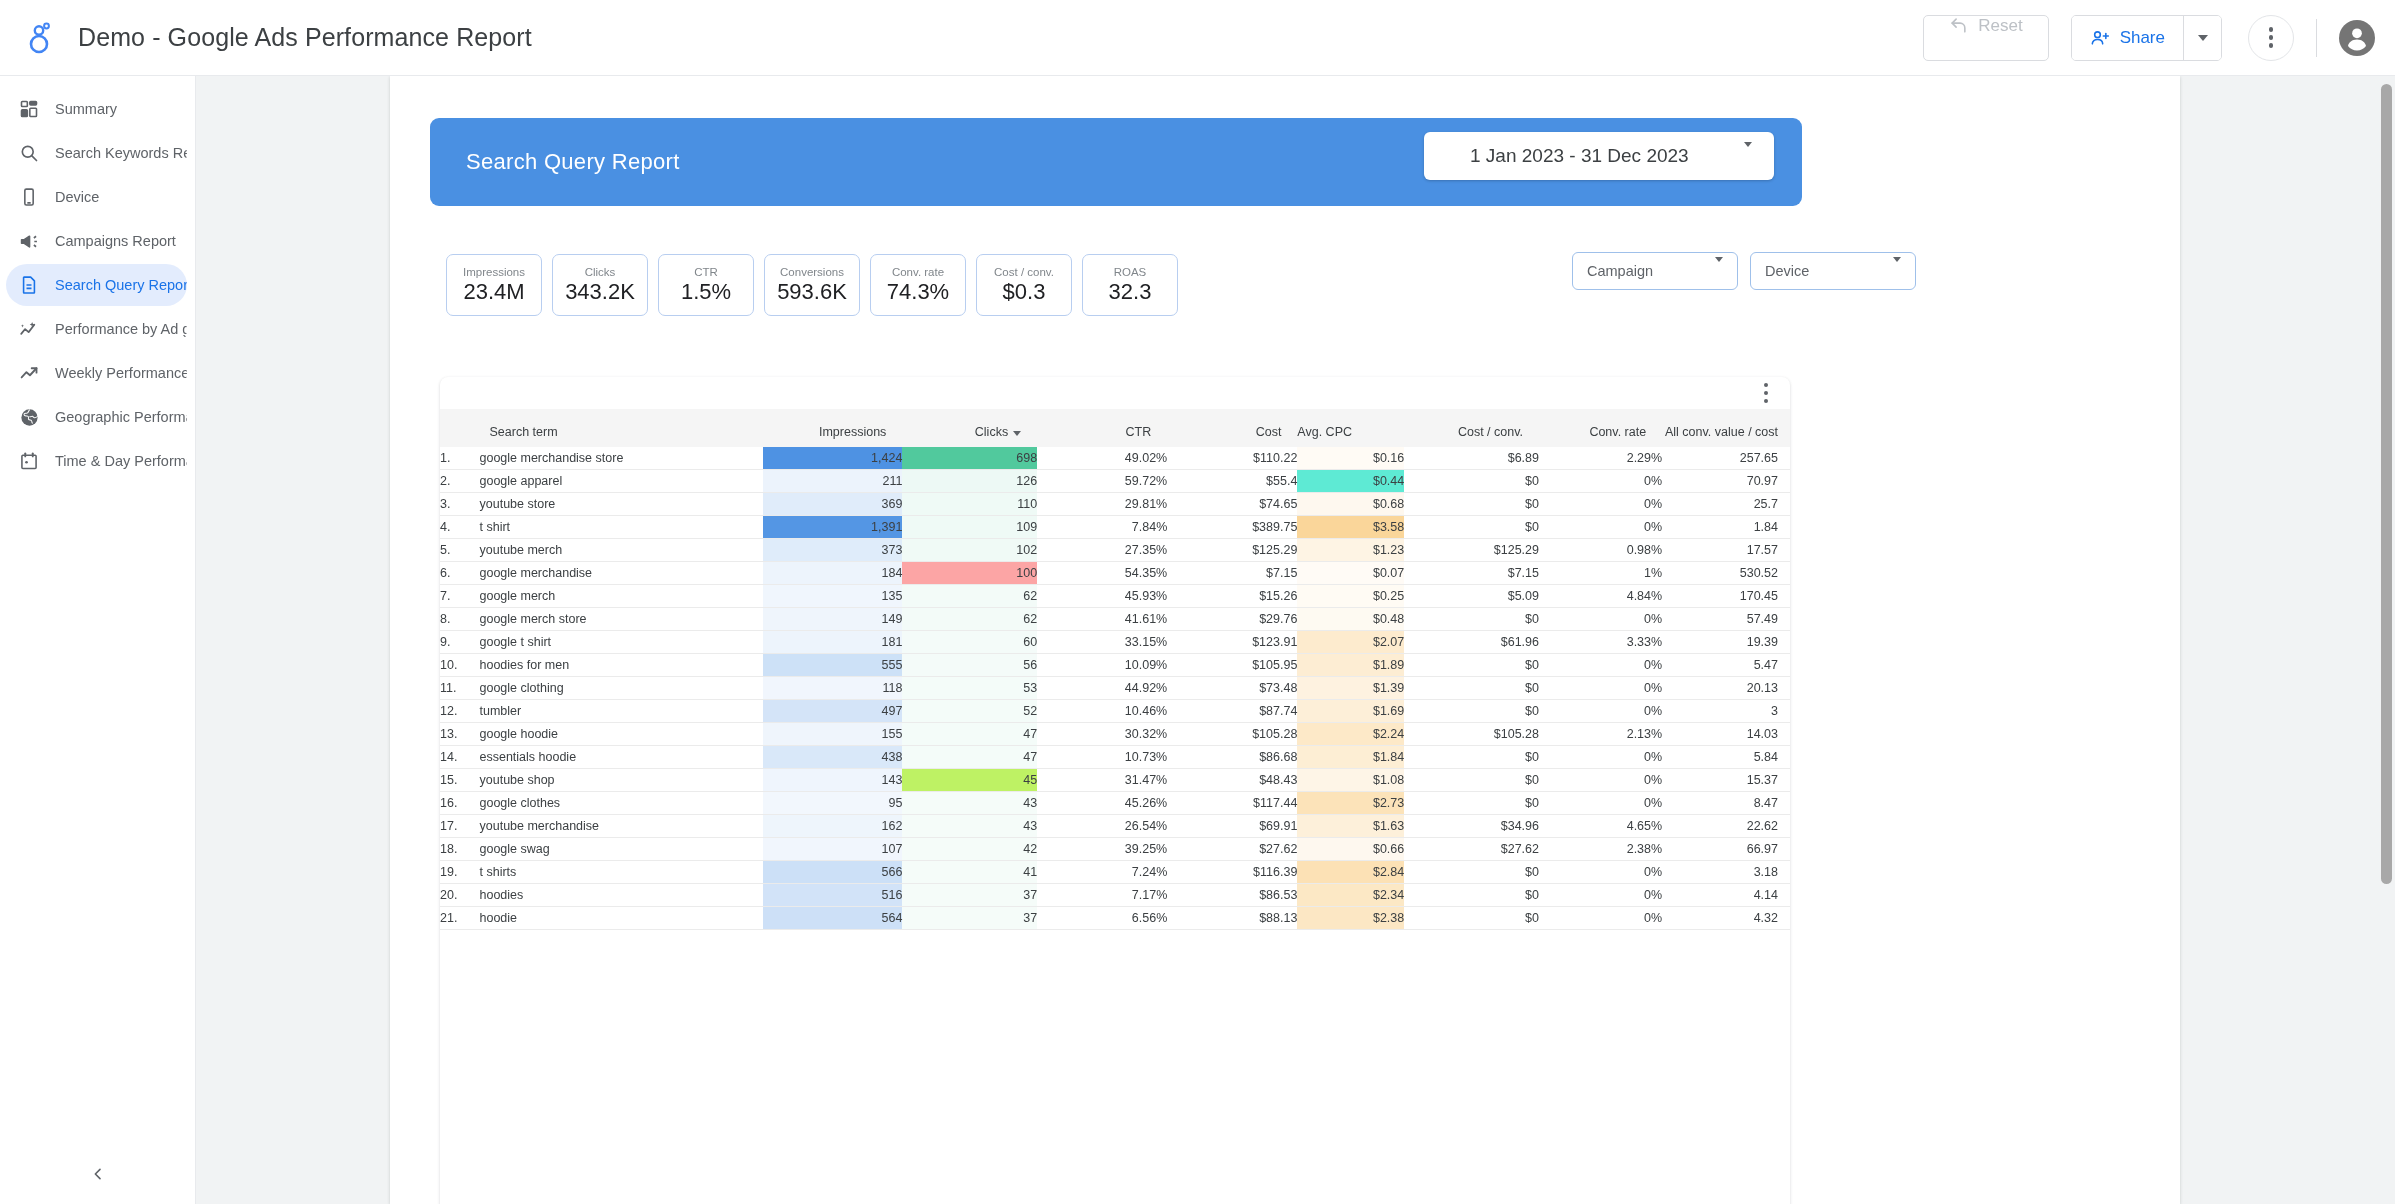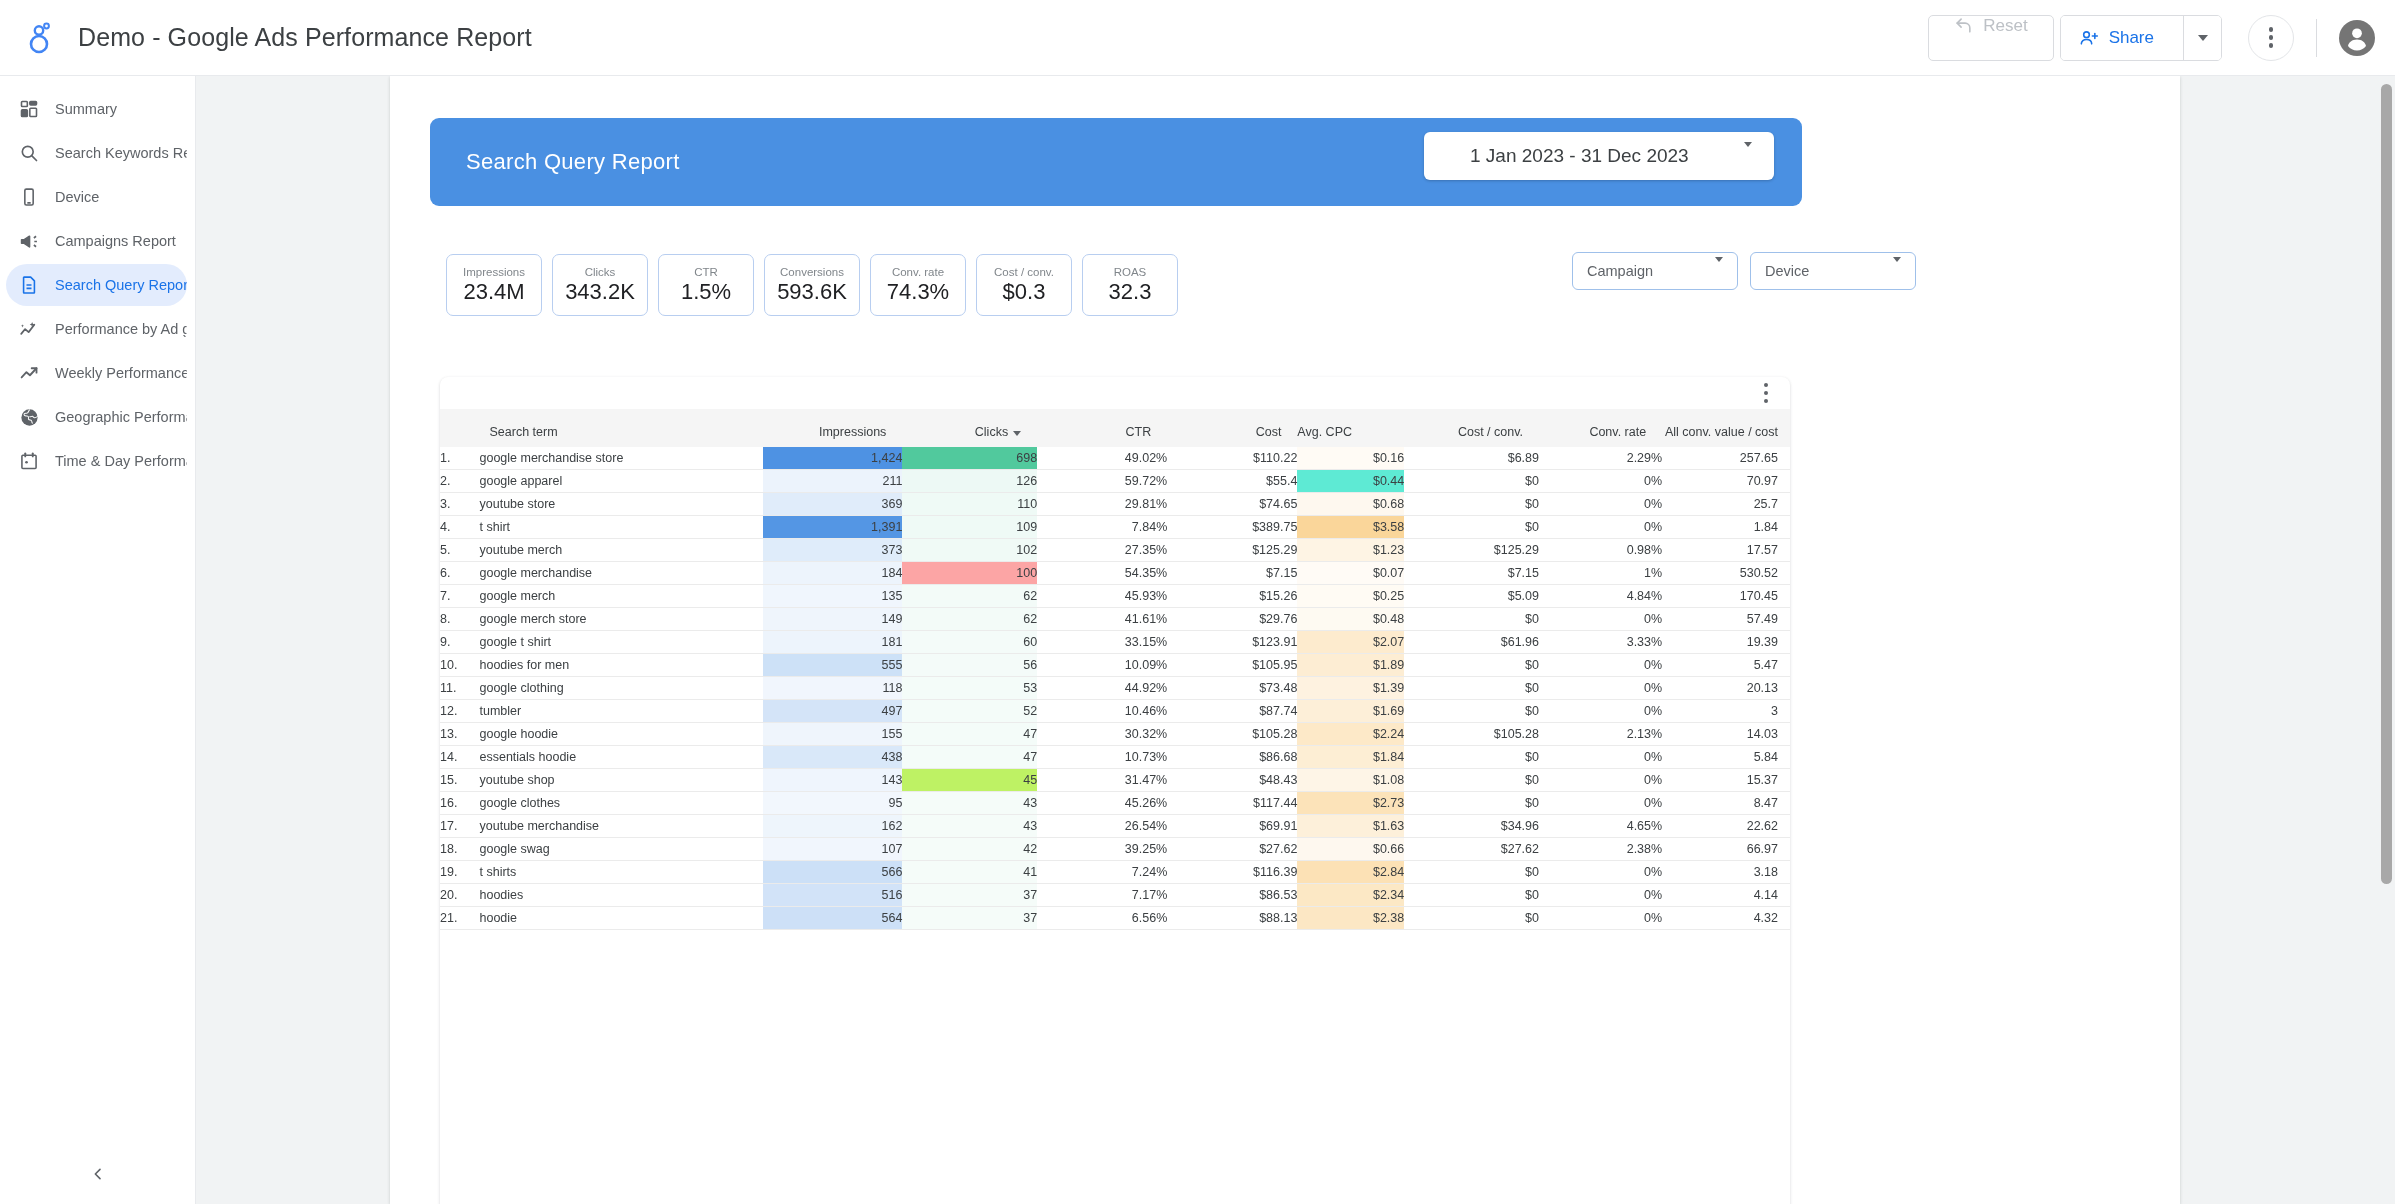--- a/index.html
+++ b/index.html
@@ -20,21 +20,21 @@
   .app-title {
     margin-left: 20px; font-size: 25px; color: #3c4043; font-weight: 400;
     letter-spacing: .1px; white-space: nowrap;
   }
   .topbar-right { margin-left: auto; display: flex; align-items: center; gap: 0; padding-right: 20px; }
   .btn-reset {
     display: flex; align-items: flex-start; gap: 10px;
     height: 46px; padding: 0 25px; border: 1px solid #dadce0; border-radius: 5px;
     color: #bdc1c6; font-size: 17px; background: #fff; cursor: default;
   }
-  .share-group { display: flex; margin-left: 6px; border: 1px solid #dadce0; border-radius: 5px; overflow: hidden; height: 46px; gap: 11px; }
+  .share-group { display: flex; margin-left: 22px; border: 1px solid #dadce0; border-radius: 5px; overflow: hidden; height: 46px; }
   .btn-share {
     display: flex; align-items: center; gap: 10px; padding: 0 18px;
     color: #1a73e8; font-size: 17px; background: #fff; border: none; cursor: pointer; height: 100%;
   }
   .share-caret {
     width: 38px; display: flex; align-items: center; justify-content: center;
     border-left: 1px solid #dadce0; background: #fff; cursor: pointer;
   }
   .btn-more-circle {
     margin-left: 26px; width: 46px; height: 46px; border-radius: 50%;

